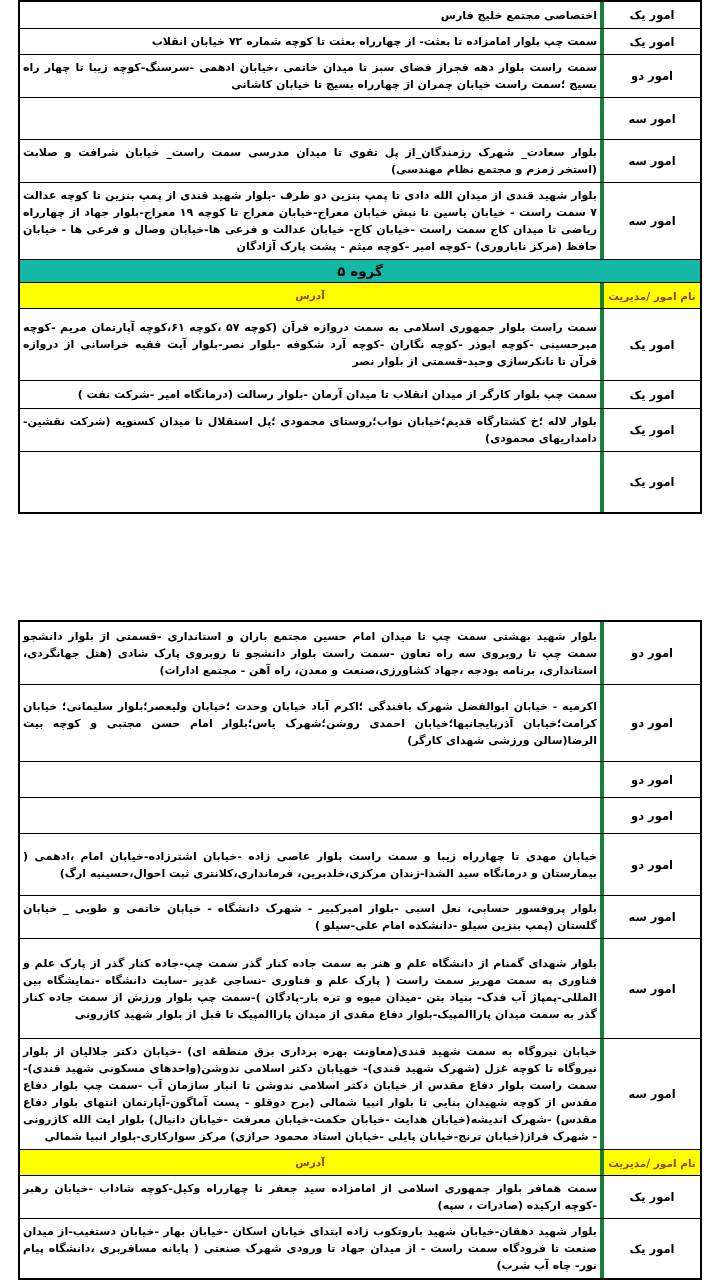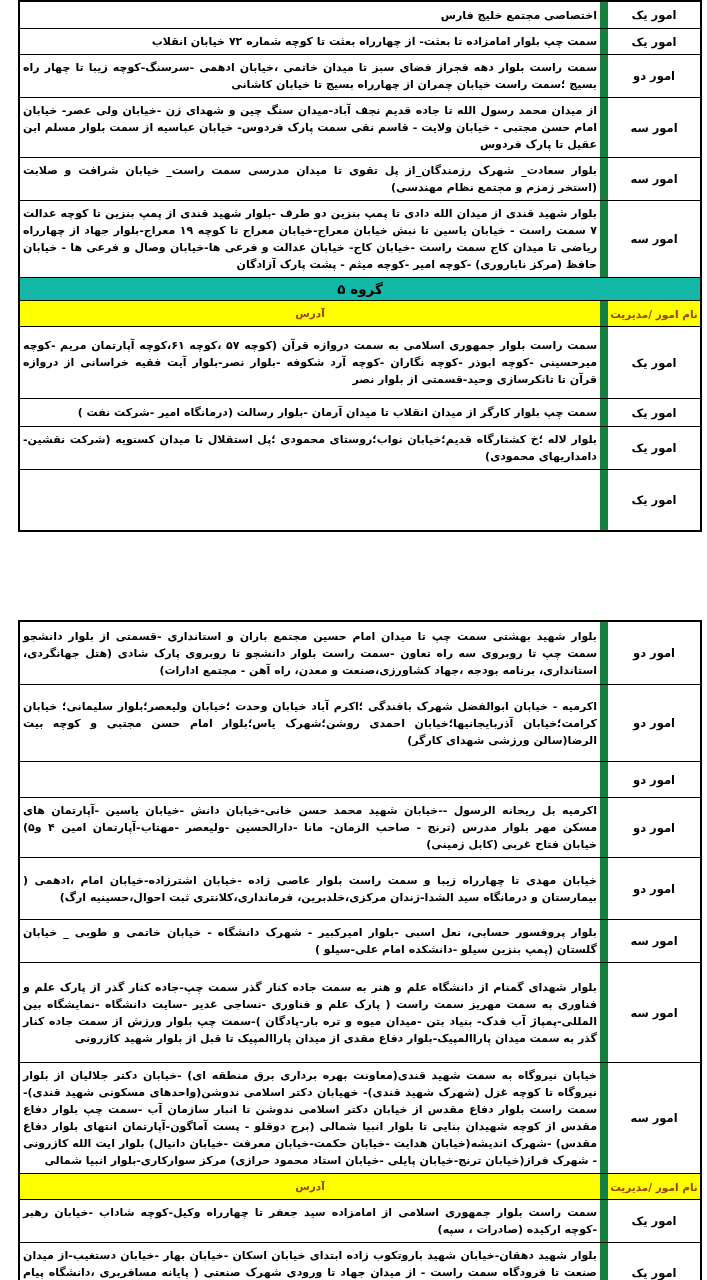--- a/index.html
+++ b/index.html
@@ -16,21 +16,21 @@
     left:18px;
     width:684px;
     border:2px solid #000;
     background:#fff;
     box-sizing:border-box;
   }
   .tbl > *:not(:first-child){border-top:1.5px solid #000;}
   .row{display:flex;align-items:stretch;box-sizing:border-box;}
   .cell-label{
     flex:0 0 100px;
-    border-left:8px solid #15803d;
+    border-left:4px solid #15803d;
     display:flex;align-items:center;justify-content:center;
     font-weight:bold;font-size:11.5px;
     padding:2px;box-sizing:border-box;
     text-align:center;color:#000;
   }
   .cell-addr{
     flex:1 1 auto;
     display:flex;align-items:center;
     padding:4px 3px;box-sizing:border-box;
     font-weight:bold;font-size:11px;line-height:17px;color:#000;
@@ -78,23 +78,20 @@
       </div>
     </div>
     <div class="row" style="min-height: 36px;">
       <div class="cell-label">امور دو</div>
       <div class="cell-addr">
         <div class="txt">سمت راست بلوار دهه فجراز فضای سبز تا میدان خاتمی ،خیابان ادهمی  -سرسنگ-کوچه زیبا تا چهار راه بسیج ؛سمت راست خیابان چمران از چهارراه بسیج تا خیابان کاشانی</div>
       </div>
     </div>
     <div class="row" style="min-height: 42px;">
       <div class="cell-label">امور سه</div>
-      <div class="cell-addr">
-        <div class="txt">از میدان محمد رسول الله تا جاده قدیم نجف آباد-میدان سنگ چین و شهدای زن  -خیابان ولی عصر- خیابان امام حسن مجتبی  - خیابان ولایت - قاسم نقی سمت پارک فردوس- خیابان عباسیه از سمت بلوار مسلم ابن عقیل تا پارک فردوس</div>
-      </div>
     </div>
     <div class="row" style="min-height: 38px;">
       <div class="cell-label">امور سه</div>
       <div class="cell-addr">
         <div class="txt">بلوار سعادت_ شهرک رزمندگان_از پل تقوی تا میدان مدرسی سمت راست_ خیابان شرافت و صلابت (استخر زمزم و مجتمع نظام مهندسی)</div>
       </div>
     </div>
     <div class="row" style="min-height: 76px;">
       <div class="cell-label">امور سه</div>
       <div class="cell-addr">
@@ -141,23 +138,20 @@
       <div class="cell-label">امور دو</div>
       <div class="cell-addr">
         <div class="txt">اکرمیه - خیابان ابوالفضل شهرک بافندگی ؛اکرم آباد خیابان وحدت ؛خیابان ولیعصر؛بلوار سلیمانی؛ خیابان کرامت؛خیابان  آذربایجانیها؛خیابان احمدی روشن؛شهرک یاس؛بلوار امام حسن مجتبی و کوچه بیت الرضا(سالن ورزشی شهدای کارگر)</div>
       </div>
     </div>
     <div class="row" style="min-height: 36px;">
       <div class="cell-label">امور دو</div>
     </div>
     <div class="row" style="min-height: 36px;">
       <div class="cell-label">امور دو</div>
-      <div class="cell-addr">
-        <div class="txt">اکرمیه بل ریحانه الرسول  --خیابان شهید محمد حسن خانی-خیابان دانش  -خیابان یاسین  -آپارتمان های مسکن مهر بلوار مدرس (ترنج - صاحب الزمان- مانا  -دارالحسین  -ولیعصر -مهتاب-آپارتمان امین ۴ و۵) خیابان فتاح غربی (کابل زمینی)</div>
-      </div>
     </div>
     <div class="row" style="min-height: 62px;">
       <div class="cell-label">امور دو</div>
       <div class="cell-addr">
         <div class="txt">خیابان مهدی تا چهارراه زیبا و سمت راست بلوار عاصی زاده  -خیابان اشترزاده-خیابان امام ،ادهمی  ( بیمارستان  و درمانگاه سید الشدا-زندان مرکزی،خلدبرین، فرمانداری،کلانتری ثبت احوال،حسینیه ارگ)</div>
       </div>
     </div>
     <div class="row" style="min-height: 38px;">
       <div class="cell-label">امور سه</div>
       <div class="cell-addr">
@@ -178,21 +172,21 @@
     </div>
     <div class="row header" style="min-height: 17px;">
       <div class="cell-label">نام امور /مدیریت</div>
       <div class="cell-addr">
         <div class="txt">آدرس</div>
       </div>
     </div>
     <div class="row" style="min-height: 40px;">
       <div class="cell-label">امور یک</div>
       <div class="cell-addr">
-        <div class="txt">سمت راست بلوار جمهوری اسلامی از امامزاده سید جعفر تا چهارراه وکیل-کوچه شاداب  -خیابان رهبر  -کوچه ارکیده  (صادرات ، سپه)</div>
+        <div class="txt">سمت همافر بلوار جمهوری اسلامی از امامزاده سید جعفر تا چهارراه وکیل-کوچه شاداب  -خیابان رهبر  -کوچه ارکیده  (صادرات ، سپه)</div>
       </div>
     </div>
     <div class="row" style="min-height: 58px;">
       <div class="cell-label">امور یک</div>
       <div class="cell-addr">
         <div class="txt">بلوار شهید دهقان-خیابان  شهید باروتکوب زاده ابتدای خیابان اسکان  -خیابان بهار  -خیابان دستغیب-از میدان صنعت تا فرودگاه سمت راست - از میدان جهاد تا ورودی شهرک صنعتی ( پایانه مسافربری ،دانشگاه پیام نور- چاه آب شرب)</div>
       </div>
     </div>
   </div>
 

